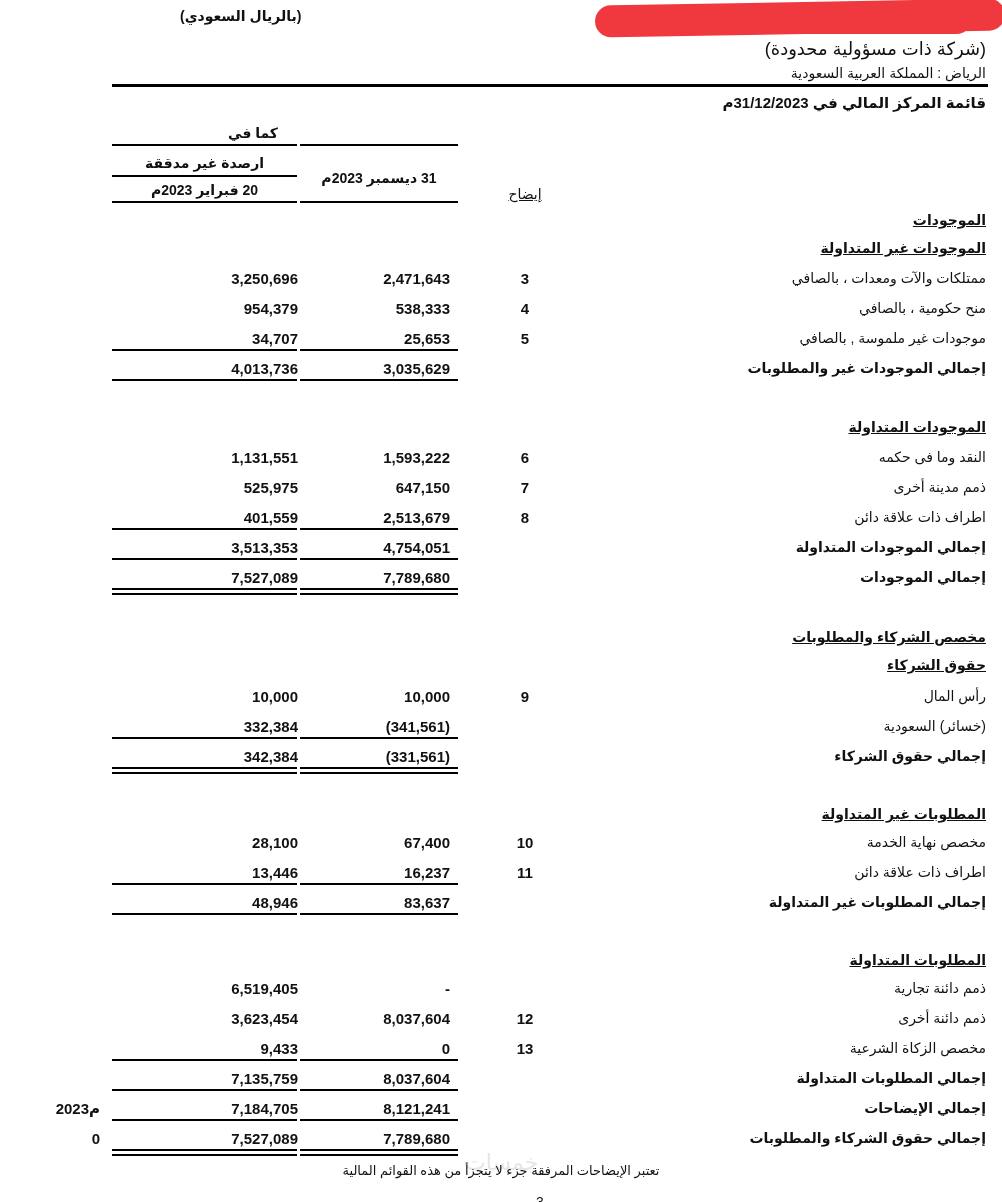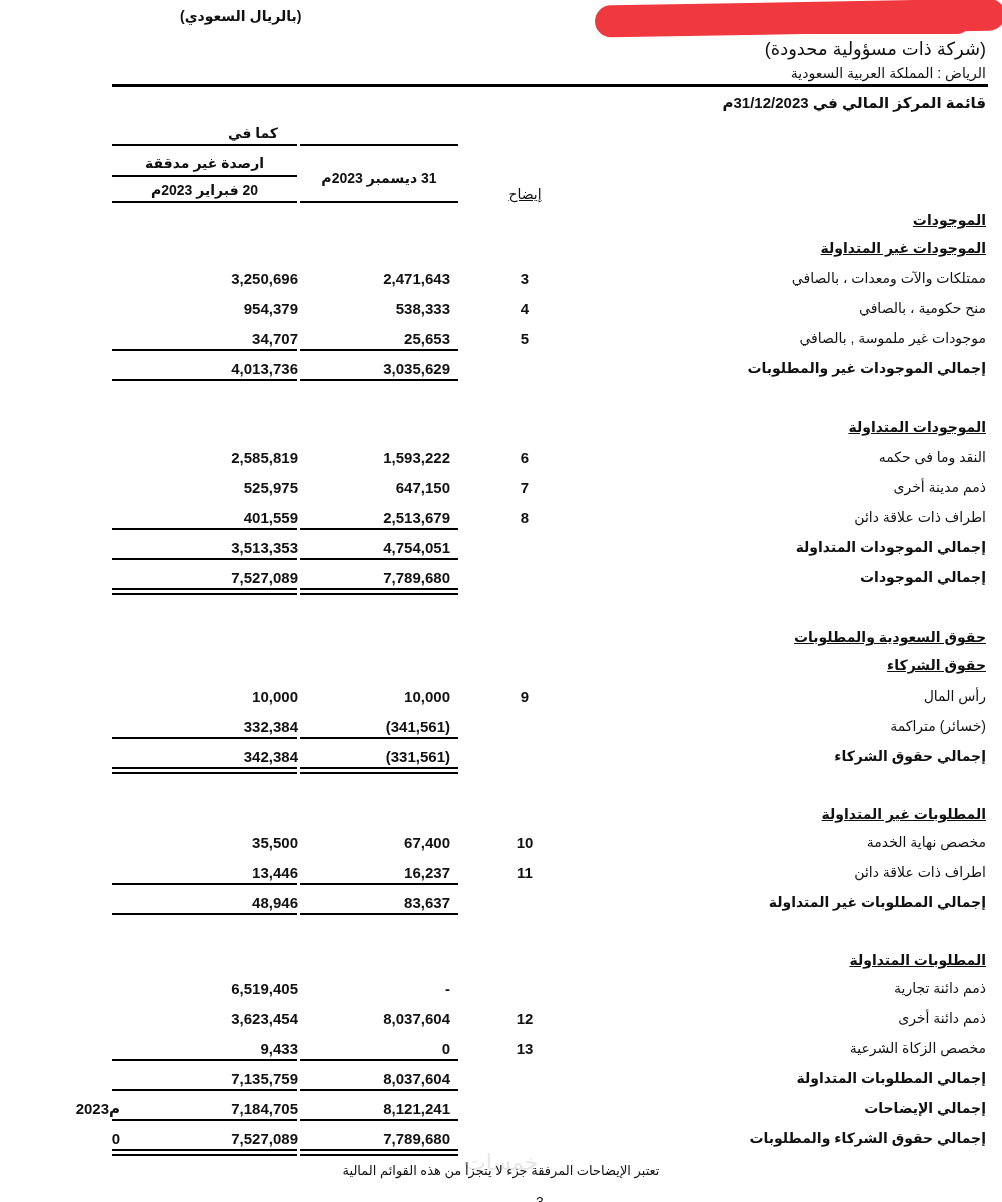--- a/index.html
+++ b/index.html
@@ -18,21 +18,21 @@
   .hdr { position:absolute; font-weight:bold; font-size:14px; direction:rtl; text-align:center; }
   .hline { position:absolute; height:2px; background:#000; }
 
   .row { position:absolute; left:0; width:1002px; height:30px; }
   .label { position:absolute; right:16px; top:4px; font-size:14px; direction:rtl; white-space:nowrap; }
   .label.bold { font-weight:bold; }
   .label.section { font-weight:bold; text-decoration:underline; }
   .note { position:absolute; left:500px; width:50px; text-align:center; top:4px; font-weight:bold; font-size:15px; }
   .v1 { position:absolute; left:300px; width:150px; text-align:right; top:4px; font-weight:bold; font-size:15px; }
   .v2 { position:absolute; left:140px; width:158px; text-align:right; top:4px; font-weight:bold; font-size:15px; }
-  .extra { position:absolute; left:0; width:100px; text-align:right; top:4px; font-weight:bold; font-size:15px; direction:ltr;padding-left:20px; }
+  .extra { position:absolute; left:0; width:100px; text-align:right; top:4px; font-weight:bold; font-size:15px; direction:ltr; }
   .ul1 { position:absolute; left:300px; width:158px; height:2px; background:#000; }
   .ul2 { position:absolute; left:112px; width:185px; height:2px; background:#000; }
   .footnote { position:absolute; left:0; width:1002px; text-align:center; top:1163px; font-size:13px; direction:rtl; }
   .watermark { position:absolute; left:465px; top:1150px; font-size:22px; color:#e6e6e6; direction:rtl; }
   .pageno { position:absolute; left:536px; top:1194px; font-size:14px; }
 </style>
 </head>
 <body>
 
 <div class="redact"></div>
@@ -88,21 +88,21 @@
       <div class="ul1" style="top: 23px;"></div>
       <div class="ul2" style="top: 23px;"></div>
     </div>
     <div class="row" style="top: 415px;">
       <div class="label section">الموجودات المتداولة</div>
     </div>
     <div class="row" style="top: 445px;">
       <div class="label">النقد وما فى حكمه</div>
       <div class="note">6</div>
       <div class="v1">1,593,222</div>
-      <div class="v2">2,585,819</div>
+      <div class="v2">1,131,551</div>
     </div>
     <div class="row" style="top: 475px;">
       <div class="label">ذمم مدينة أخرى</div>
       <div class="note">7</div>
       <div class="v1">647,150</div>
       <div class="v2">525,975</div>
     </div>
     <div class="row" style="top: 505px;">
       <div class="label">اطراف ذات علاقة دائن</div>
       <div class="note">8</div>
@@ -121,33 +121,33 @@
     <div class="row" style="top: 565px;">
       <div class="label bold">إجمالي الموجودات</div>
       <div class="v1">7,789,680</div>
       <div class="v2">7,527,089</div>
       <div class="ul1" style="top: 23px;"></div>
       <div class="ul1" style="top: 28px;"></div>
       <div class="ul2" style="top: 23px;"></div>
       <div class="ul2" style="top: 28px;"></div>
     </div>
     <div class="row" style="top: 625px;">
-      <div class="label section">حقوق السعودية والمطلوبات</div>
+      <div class="label section">مخصص الشركاء والمطلوبات</div>
     </div>
     <div class="row" style="top: 653px;">
       <div class="label section">حقوق الشركاء</div>
     </div>
     <div class="row" style="top: 684px;">
       <div class="label">رأس المال</div>
       <div class="note">9</div>
       <div class="v1">10,000</div>
       <div class="v2">10,000</div>
     </div>
     <div class="row" style="top: 714px;">
-      <div class="label">(خسائر) متراكمة</div>
+      <div class="label">(خسائر) السعودية</div>
       <div class="v1">(341,561)</div>
       <div class="v2">332,384</div>
       <div class="ul1" style="top: 23px;"></div>
       <div class="ul2" style="top: 23px;"></div>
     </div>
     <div class="row" style="top: 744px;">
       <div class="label bold">إجمالي حقوق الشركاء</div>
       <div class="v1">(331,561)</div>
       <div class="v2">342,384</div>
       <div class="ul1" style="top: 23px;"></div>
@@ -155,21 +155,21 @@
       <div class="ul2" style="top: 23px;"></div>
       <div class="ul2" style="top: 28px;"></div>
     </div>
     <div class="row" style="top: 802px;">
       <div class="label section">المطلوبات غير المتداولة</div>
     </div>
     <div class="row" style="top: 830px;">
       <div class="label">مخصص نهاية الخدمة</div>
       <div class="note">10</div>
       <div class="v1">67,400</div>
-      <div class="v2">35,500</div>
+      <div class="v2">28,100</div>
     </div>
     <div class="row" style="top: 860px;">
       <div class="label">اطراف ذات علاقة دائن</div>
       <div class="note">11</div>
       <div class="v1">16,237</div>
       <div class="v2">13,446</div>
       <div class="ul1" style="top: 23px;"></div>
       <div class="ul2" style="top: 23px;"></div>
     </div>
     <div class="row" style="top: 890px;">

